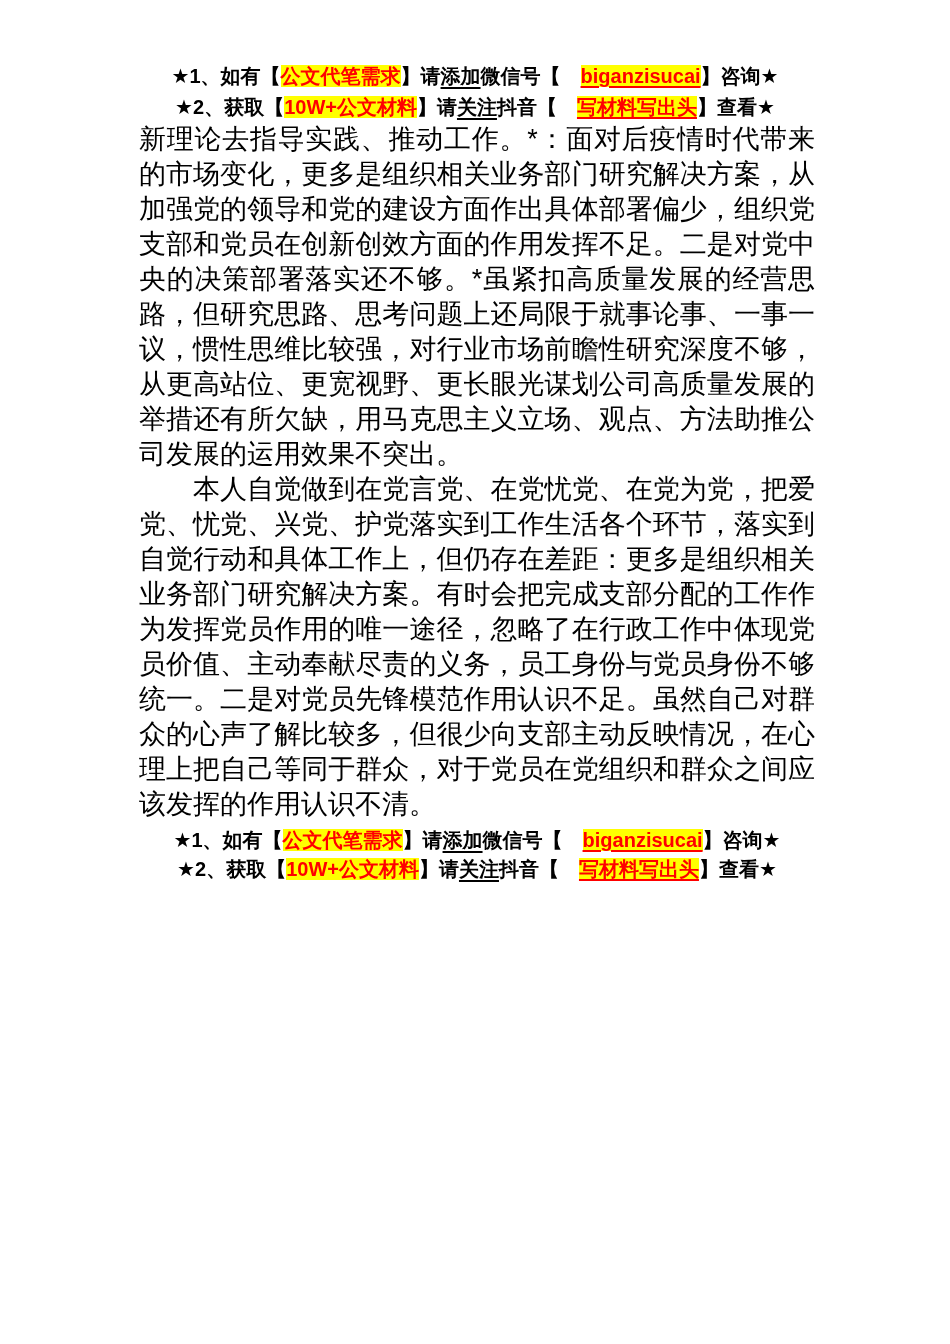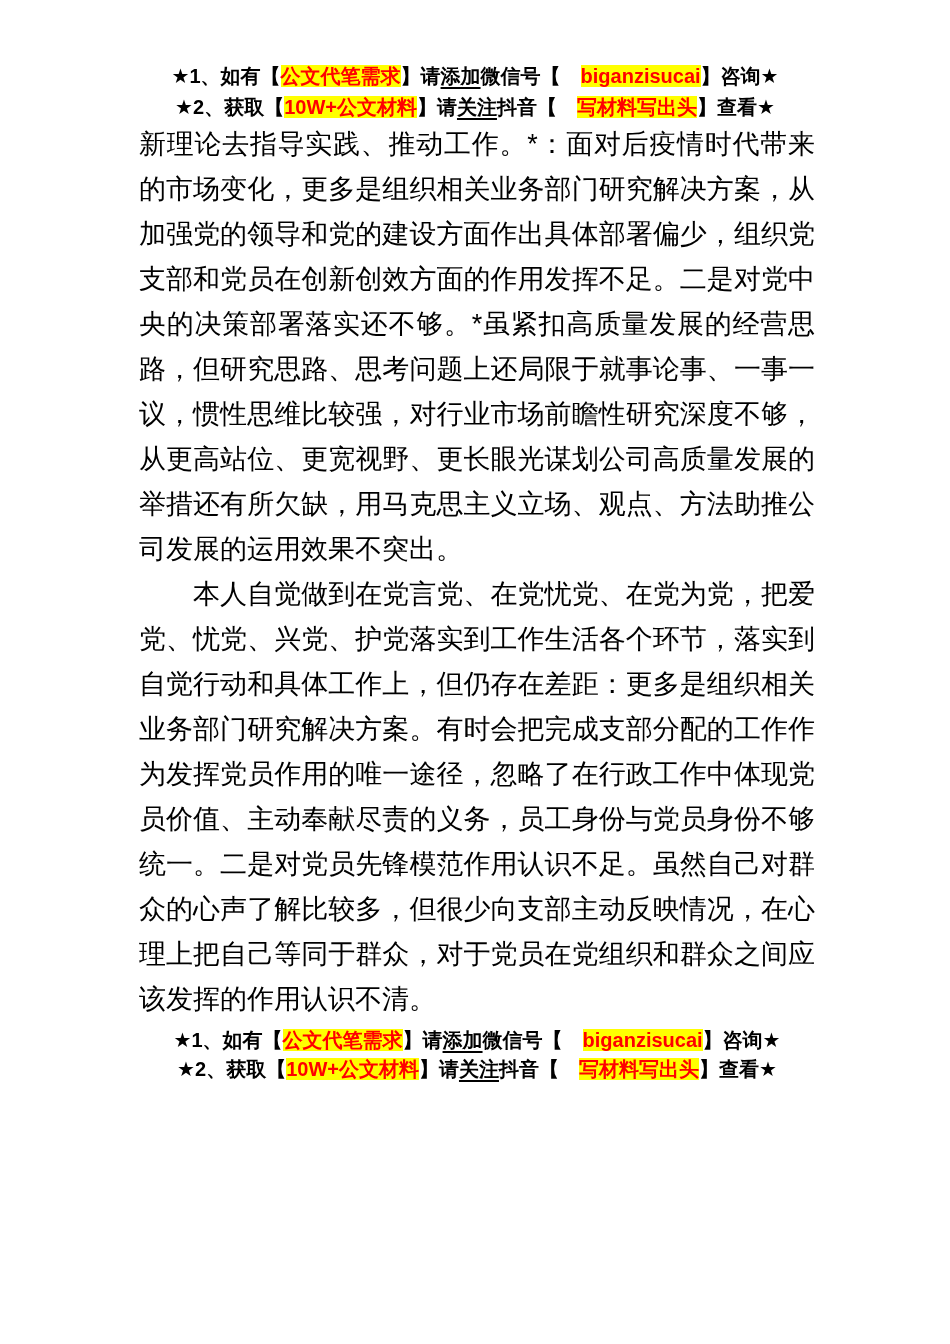--- a/index.html
+++ b/index.html
@@ -35,20 +35,21 @@
   }
   .seg { display:inline; }
   .seg-highlight {
     color:var(--hl-text,#ff0000);
     background:var(--hl-bg,#ffff00);
     text-align:center;
   }
   .seg-highlight-underline {
     color:var(--hl-text,#ff0000);
     background:var(--hl-bg,#ffff00);
+    text-decoration:underline;
     text-decoration-thickness:2px;
     text-underline-offset:3px;
     margin-left:20px;
   }
   .seg-underline {
     text-decoration:underline;
     text-decoration-thickness:2px;
     text-underline-offset:4px;
   }
 
@@ -58,21 +59,21 @@
     top:122px; left:139px;
     width:676px;
     font-size:27px;
     line-height:49.4px;
     text-align:justify;
     text-justify:inter-character;
   }
   .doc p, .doc h3 {
     margin:0; padding:0;
     font-size:27px;
-    line-height:45px;
+    line-height:35px;
   }
   .doc p { font-weight:400; }
   .doc h3 {
     font-weight:700;
     text-indent:2em;
     text-align:left;
   }
   .indent { text-indent:2em; }
 </style>
 </head>

